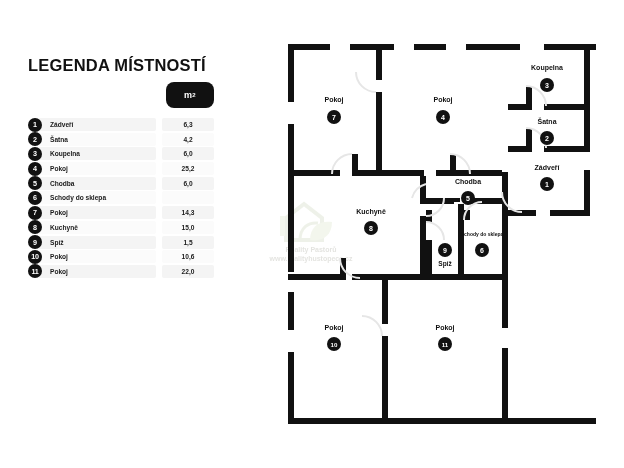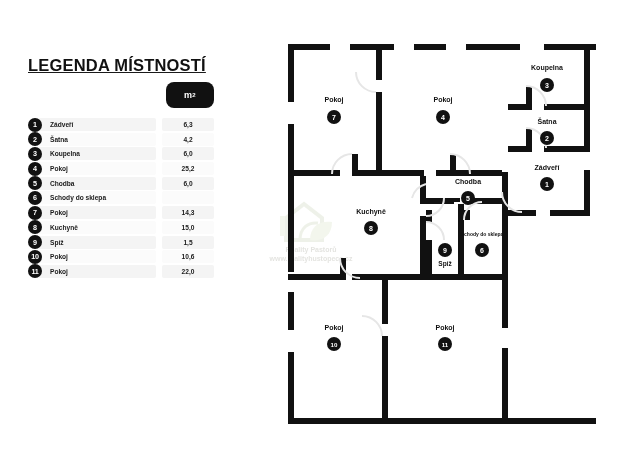--- a/index.html
+++ b/index.html
@@ -15,21 +15,20 @@
     font-family: "Liberation Sans", sans-serif;
     color: #1a1a1a;
   }
 
   
   #legend-panel {
     position: absolute;
     left: 28px;
     top: 56px;
     width: 186px;
-    text-decoration: underline;
   }
   #legend-title {
     font-size: 16.5px;
     font-weight: bold;
     letter-spacing: 0.2px;
     color: #111111;
     margin: 0 0 12px 0;
     white-space: nowrap;
   }
   #unit-badge {

